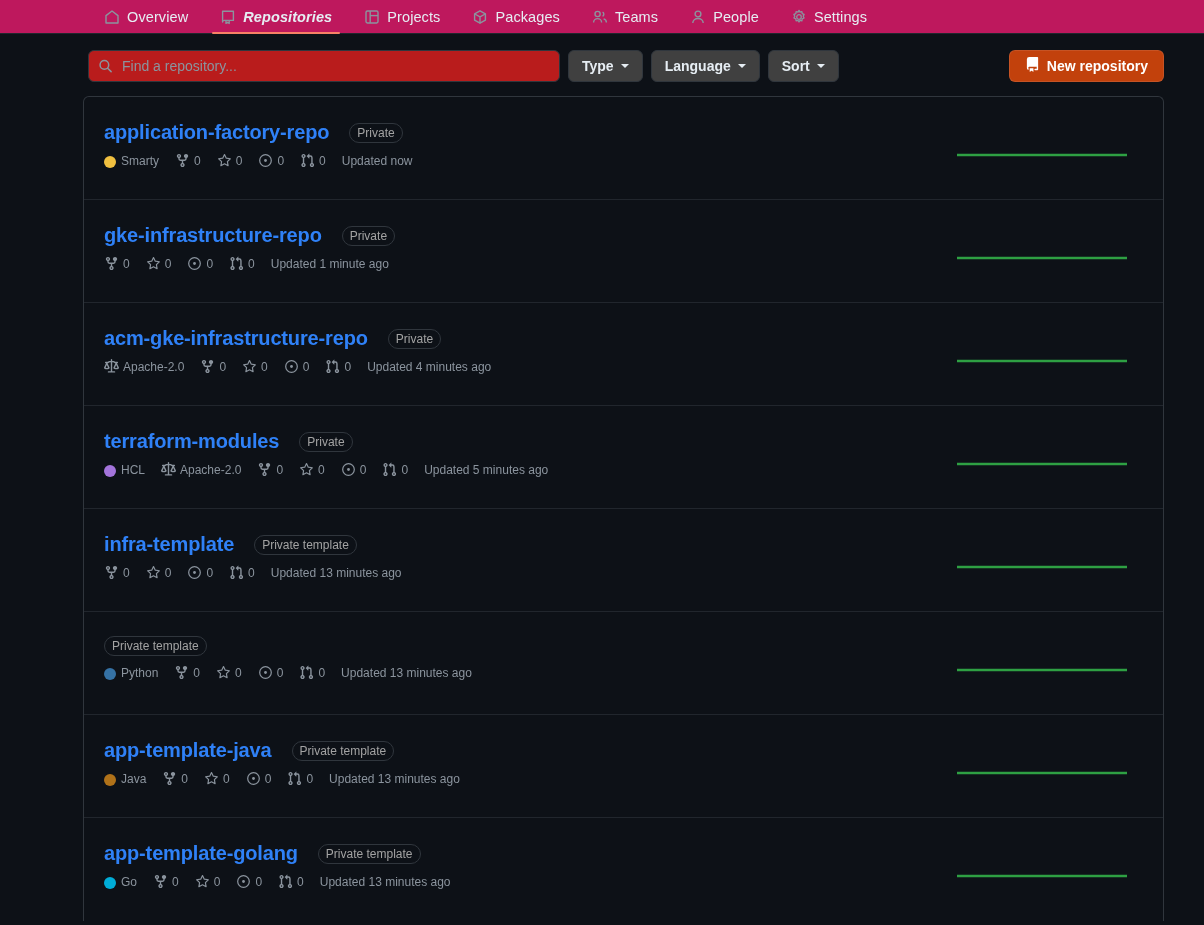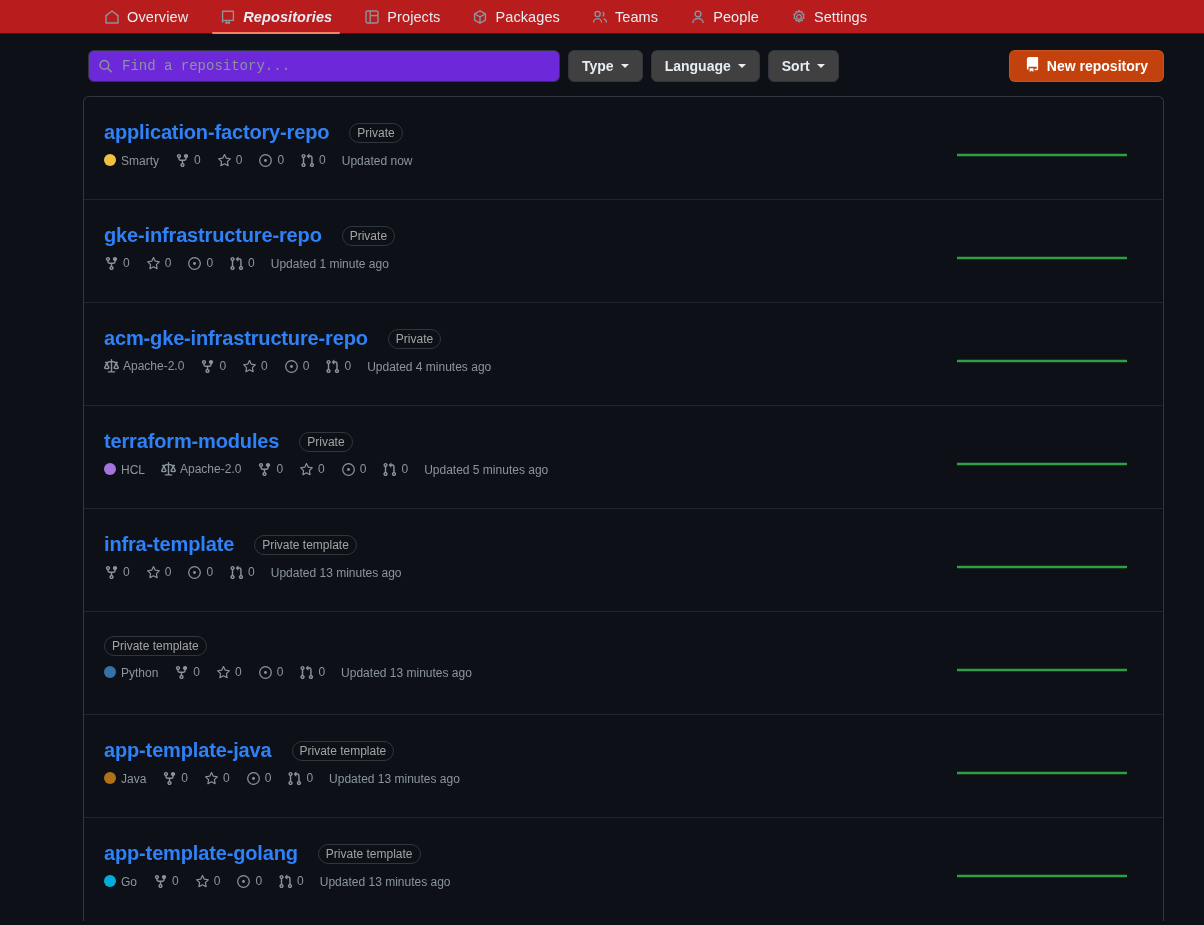--- a/index.html
+++ b/index.html
@@ -8,21 +8,21 @@
     height: 925px;
     background: #0d1117;
     font-family: "Liberation Sans", sans-serif;
     overflow: hidden;
   }
 
   
   .nav-wrap {
     position: relative;
     height: 34px;
-    background: #b91c1c;
+    background: #be185d;
   }
   .nav-underline-track {
     position: absolute;
     left: 0; right: 0; bottom: 0;
     height: 1px;
     background: #21262d;
   }
   .nav {
     display: flex;
     align-items: center;
@@ -70,25 +70,25 @@
   .search-box .s-icon {
     position: absolute;
     left: 10px; top: 50%;
     transform: translateY(-50%);
     color: #8b949e;
     display: flex;
   }
   .search-input {
     width: 100%;
     height: 32px;
-    background: #6d28d9;
+    background: #b91c1c;
     border: 1px solid #30363d;
     border-radius: 6px;
     color: #e6edf3;
-    font-family: Liberation Mono, monospace;
+    font-family: Liberation Sans, sans-serif;
     font-size: 14px;
     padding: 0 12px 0 33px;
     outline: none;
   }
   .search-input::placeholder { color: #8b949e; }
 
   .dd-btn {
     display: inline-flex;
     align-items: center;
     gap: 6px;
@@ -175,21 +175,21 @@
     display: flex;
     align-items: center;
     flex-wrap: wrap;
     gap: 16px;
     color: #8b949e;
     font-size: 12px;
     margin-top: 9px;
   }
   .meta-item {
     display: inline-flex;
-    align-items: flex-start;
+    align-items: flex-end;
     gap: 4px;
     white-space: nowrap;
   }
   .meta-item.lang { gap: 5px; }
   .lang-dot {
     width: 12px; height: 12px;
     border-radius: 50%;
     display: inline-block;
   }
   .meta-item svg { display: block; color: #8b949e; }

